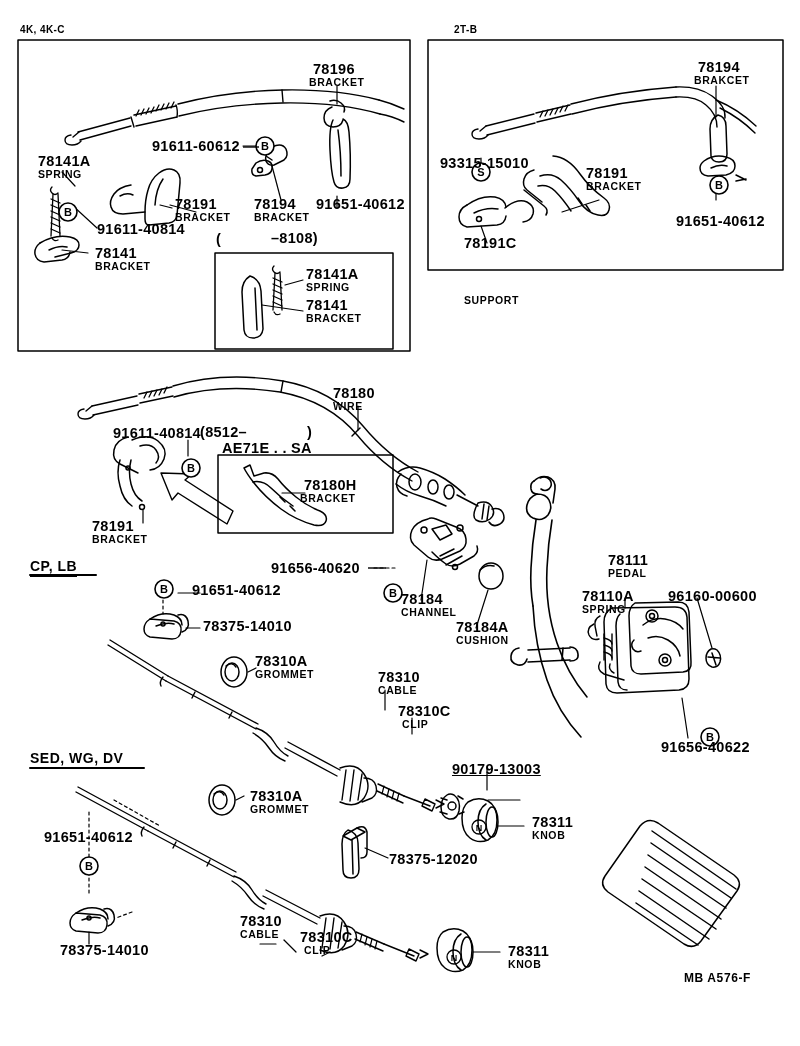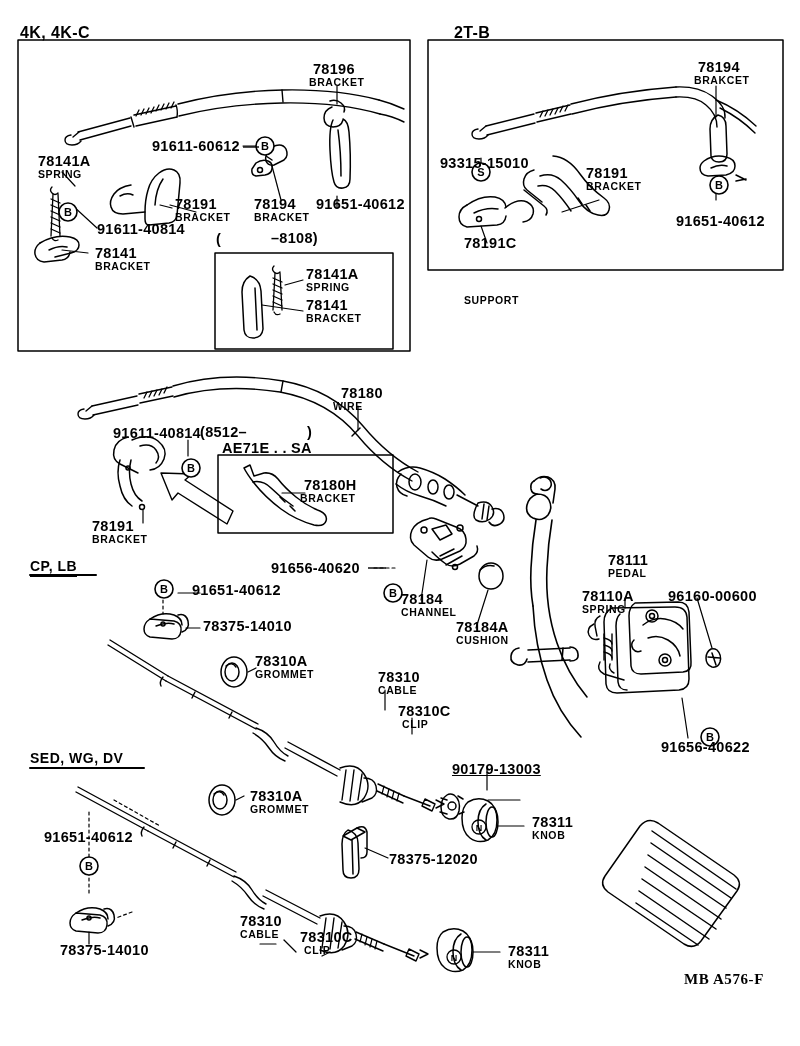--- a/index.html
+++ b/index.html
@@ -3,25 +3,25 @@
 <meta charset="utf-8">
 <style>
   html,body{margin:0;padding:0;background:#fff;}
   body{width:800px;height:1046px;position:relative;overflow:hidden;
        font-family:"Liberation Sans",sans-serif;color:#000;}
   #sheet{position:absolute;left:0;top:0;width:800px;height:1046px;}
   svg{position:absolute;left:0;top:0;}
   .lbl{position:absolute;font-weight:bold;letter-spacing:.3px;white-space:nowrap;}
   .pn{font-size:14.5px;line-height:14px;}
   .sub{font-size:10.5px;line-height:11px;letter-spacing:.6px;}
-  .hdr{font-size:16px;font-weight:bold;letter-spacing:.4px;}
+  .hdr{font-size:10px;font-weight:bold;letter-spacing:.4px;}
   .grp{font-size:14px;font-weight:bold;letter-spacing:.5px;
        border-bottom:2px solid #000;padding-bottom:1px;}
   .ctr{text-align:center;}
-  .ref{font-size:15px;font-weight:bold;letter-spacing:.6px;font-family:Liberation Serif, serif;}
+  .ref{font-size:12px;font-weight:bold;letter-spacing:.6px;}
   .paren{font-size:14.5px;font-weight:bold;}
 </style>
 </head>
 <body>
 
 <div id="sheet">
 
   <svg width="800" height="1046" viewBox="0 0 800 1046">
     <g fill="none" stroke="#000" stroke-width="1.5" stroke-linecap="round" stroke-linejoin="round">
 
@@ -475,21 +475,21 @@
   <div class="lbl pn" style="left:440px;top:156px;">93315-15010</div>
 
   <div class="lbl pn" style="left:586px;top:166px;">78191</div>
   <div class="lbl sub" style="left:586px;top:181px;">BRACKET</div>
 
   <div class="lbl pn" style="left:676px;top:214px;">91651-40612</div>
 
   <div class="lbl pn" style="left:464px;top:236px;">78191C</div>
   <div class="lbl sub" style="left:464px;top:251px;margin-top:44px;">SUPPORT</div>
 
-  <div class="lbl pn" style="left:333px;top:386px;margin-left:8px;">78180</div>
+  <div class="lbl pn" style="left:333px;top:386px;">78180</div>
   <div class="lbl sub" style="left:333px;top:401px;">WIRE</div>
 
   <div class="lbl pn" style="left:113px;top:426px;">91611-40814</div>
 
   <div class="lbl paren" style="left:200px;top:424px;">(8512–</div>
   <div class="lbl paren" style="left:307px;top:424px;">)</div>
   <div class="lbl pn" style="left:222px;top:441px;">AE71E . . SA</div>
 
   <div class="lbl pn" style="left:304px;top:478px;">78180H</div>
   <div class="lbl sub" style="left:300px;top:493px;">BRACKET</div>

